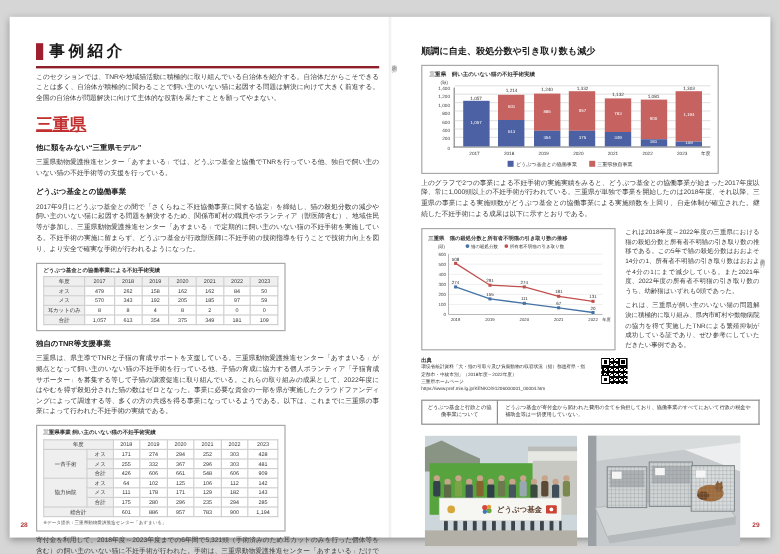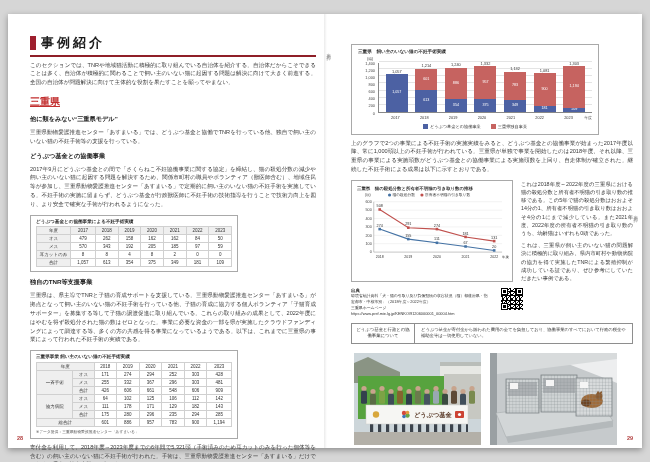--- a/index.html
+++ b/index.html
@@ -11,21 +11,21 @@
   .page.left { left:0; width:317px; }
   .page.right { left:317px; width:317px; }
 
   
   .lp-flow { position:absolute; left:22px; top:20px; width:286px; }
   .hrow { display:flex; align-items:center; gap:5px; }
   .red-bar { width:6px; height:14px; background:#9e1f2e; }
   .h-title { font-size:13px; font-weight:bold; letter-spacing:3px; color:#1a1a1a; }
   .rule { height:1.5px; background:#8f1f28; margin-top:3px; }
   .body-text { font-size:5.6px; line-height:1.58; text-align:justify; color:#3a3a3a; margin-top:4px; }
-  .pref-heading { font-size:10px; font-weight:bold; color:#c22f2f; margin-top:8px;text-decoration:underline; }
+  .pref-heading { font-size:14px; font-weight:bold; color:#c22f2f; margin-top:8px;text-decoration:underline; }
   .subhead { font-size:6.2px; font-weight:bold; color:#222; margin-top:6px; }
   .tbl-box { border:1px solid #a9a9a9; width:208px; padding:3px 5px 4px 5px; margin-top:6px; }
   .tbl-title { font-size:4.6px; font-weight:bold; color:#333; margin-bottom:2.5px; }
   table { border-collapse:collapse; width:100%; }
   td { border:1px solid #d0d0d0; font-size:4.5px; padding:1px 1px; text-align:center; color:#333; white-space:nowrap; }
   .t1 tr:first-child td, .t1 td:first-child { background:#efefef; }
   .t1 td:first-child { width:34px; }
   td.lbl { background:#efefef; }
   .tbl-note { font-size:3.8px; color:#555; margin-top:2px; }
   .pagenum { position:absolute; bottom:7px; font-size:5.5px; font-weight:bold; color:#b03a3a; }
@@ -233,20 +233,21 @@
       </div>
       <p class="body-text">寄付金を利用して、2018年度～2023年度までの6年間で5,321頭（手術済みのため耳カットのみを行った個体等を含む）の飼い主のいない猫に不妊手術が行われた。手術は、三重県動物愛護推進センター「あすまいる」だけではなく、県内の協力病院でも行われている。</p>
     </div>
     <div class="pagenum pl">28</div>
   </div>
 
   <div class="page right">
     <div class="side-tab tab-top">事例紹介</div>
     <div class="side-tab tab-mid">事例紹介</div>
     <div class="rp-flow">
+      <div class="rp-title">順調に自走、殺処分数や引き取り数も減少</div>
 
       <div class="chart-box">
         <div class="bc-title">三重県　飼い主のいない猫の不妊手術実績</div>
         <span class="bc-unit">(頭)</span>
         <div class="bc-row">
           <div class="bc-yaxis">
               <div class="bc-ytick" style="bottom: -2.5px;">0</div>
               <div class="bc-ytick" style="bottom: 4.64286px;">200</div>
               <div class="bc-ytick" style="bottom: 11.7857px;">400</div>
               <div class="bc-ytick" style="bottom: 18.9286px;">600</div>

